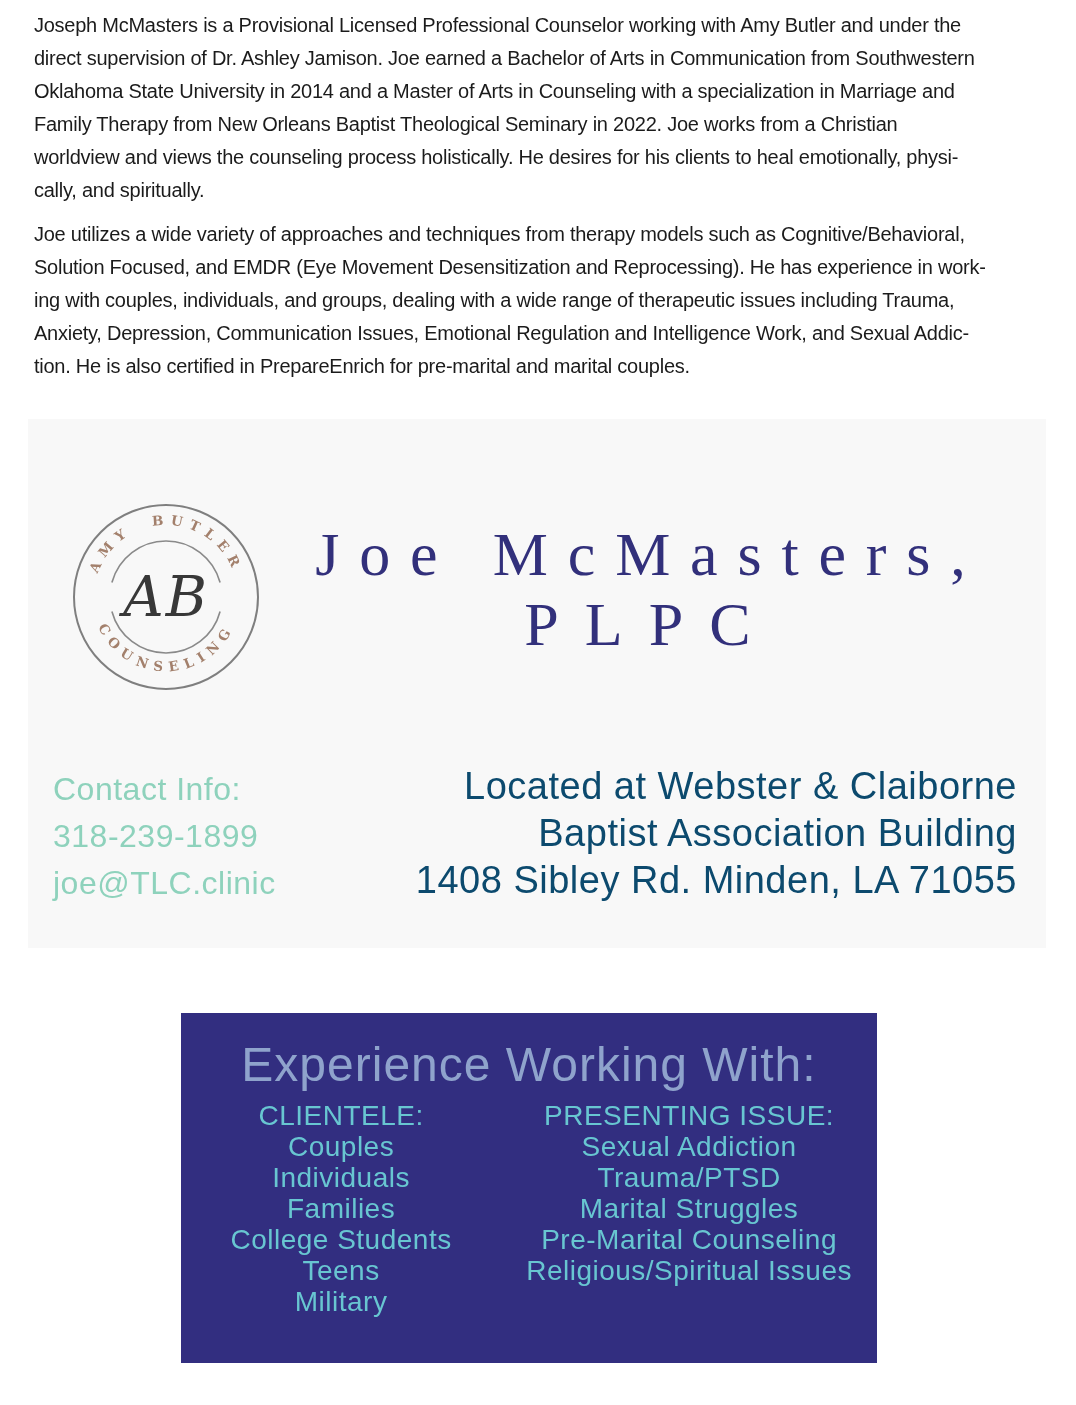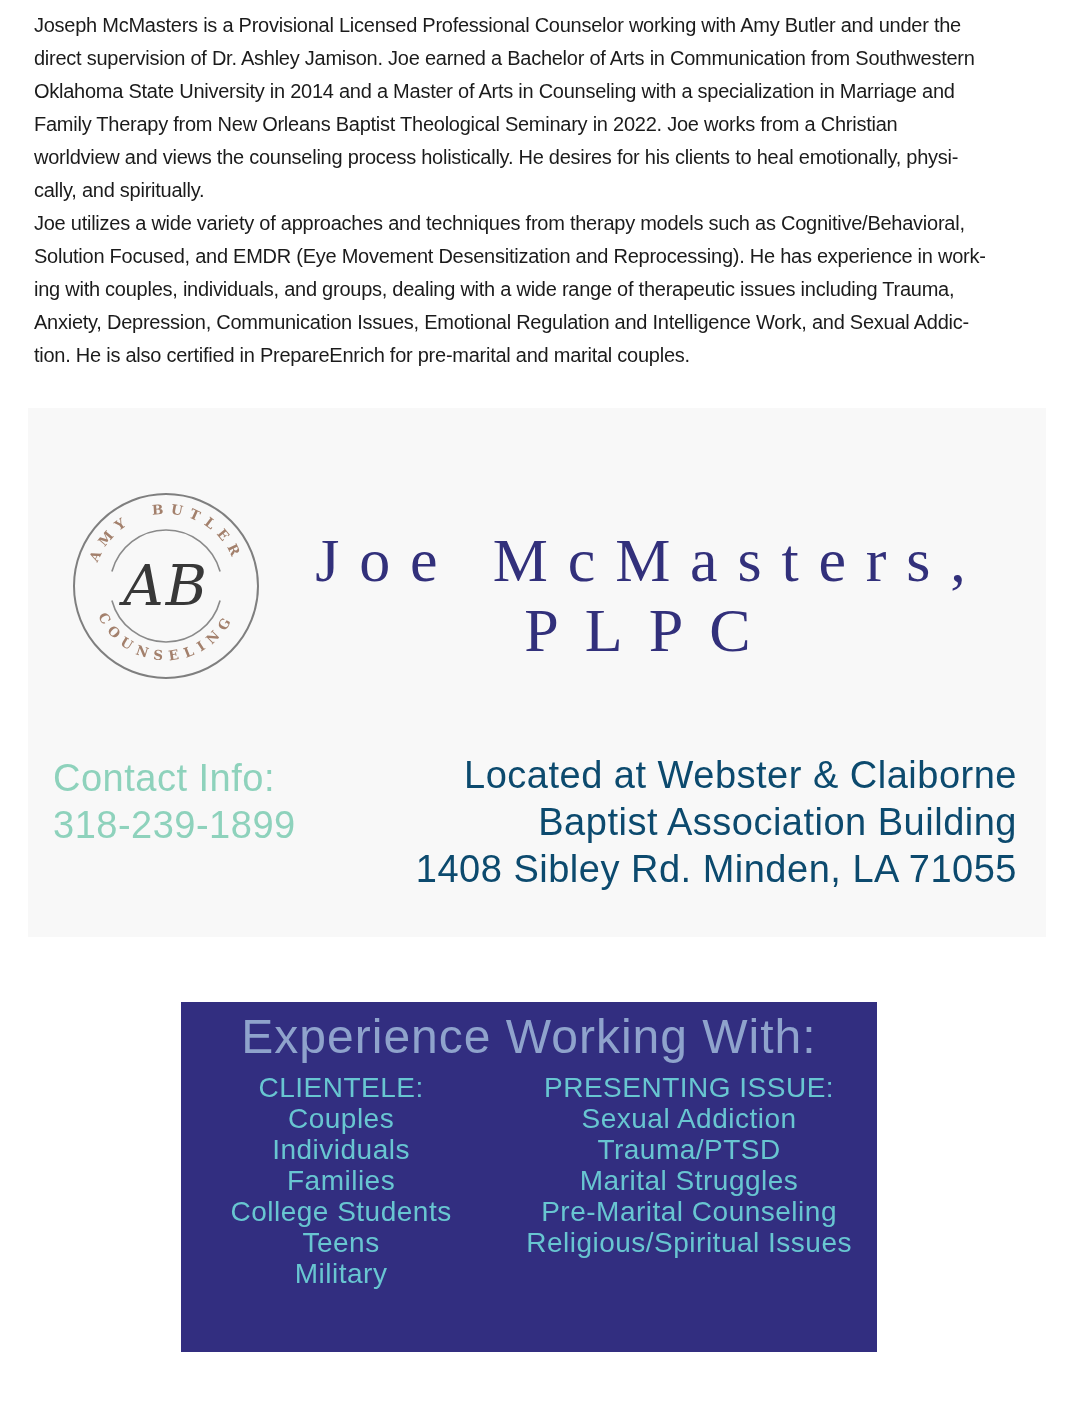--- a/index.html
+++ b/index.html
@@ -12,21 +12,21 @@
     overflow: hidden;
   }
 
   
   .bio {
     padding: 9px 20px 0 34px;
     font-size: 20px;
     line-height: 33px;
     letter-spacing: -0.25px;
   }
-  .para + .para { }
+  .para + .para { margin-top: 11px; }
   .para div { white-space: nowrap; }
 
   
   .card {
     position: relative;
     margin: 36px 0 0 28px;
     width: 1018px;
     height: 529px;
     background: #f8f8f8;
   }
@@ -40,30 +40,29 @@
   .title-block {
     position: absolute;
     left: 235px;
     right: 8px;
     top: 100px;
     text-align: center;
     font-family: "Liberation Serif", serif;
     color: #32307b;
     font-size: 62px;
     line-height: 70px;
-    margin-top: 17px;
   }
   .title-line1 { letter-spacing: 0.32em; white-space: nowrap; }
   .title-line2 { letter-spacing: 0.42em; }
 
   .contact {
     position: absolute;
     left: 25px;
     top: 347px;
-    font-size: 38px;
+    font-size: 32px;
     line-height: 47px;
     font-weight: 300;
     letter-spacing: 0.5px;
     color: #8ed2bc;
     white-space: nowrap;
   }
   .location {
     position: absolute;
     right: 29px;
     top: 344px;
@@ -78,21 +77,21 @@
 
   
   .exp-box {
     margin: 65px 0 0 181px;
     width: 696px;
     height: 350px;
     background: #322e80;
     text-align: center;
   }
   .exp-heading {
-    padding-top: 8px;
+    padding-top: 25px;
     font-size: 48px;
     line-height: 54px;
     letter-spacing: 1px;
     color: #8fa3cc;
   }
   .exp-columns {
     display: flex;
     margin-top: 8px;
   }
   .exp-col-left  { width: 46%; }
@@ -147,20 +146,21 @@
   </div>
 
   <div class="title-block">
     <div class="title-line1">Joe McMasters,</div>
     <div class="title-line2">PLPC</div>
   </div>
 
   <div class="contact">
     <div>Contact Info:</div>
     <div>318-239-1899</div>
+    <div>joe@TLC.clinic</div>
   </div>
 
   <div class="location">
     <div>Located at Webster &amp; Claiborne</div>
     <div>Baptist Association Building</div>
     <div>1408 Sibley Rd. Minden, LA 71055</div>
   </div>
 
 </div>
 

